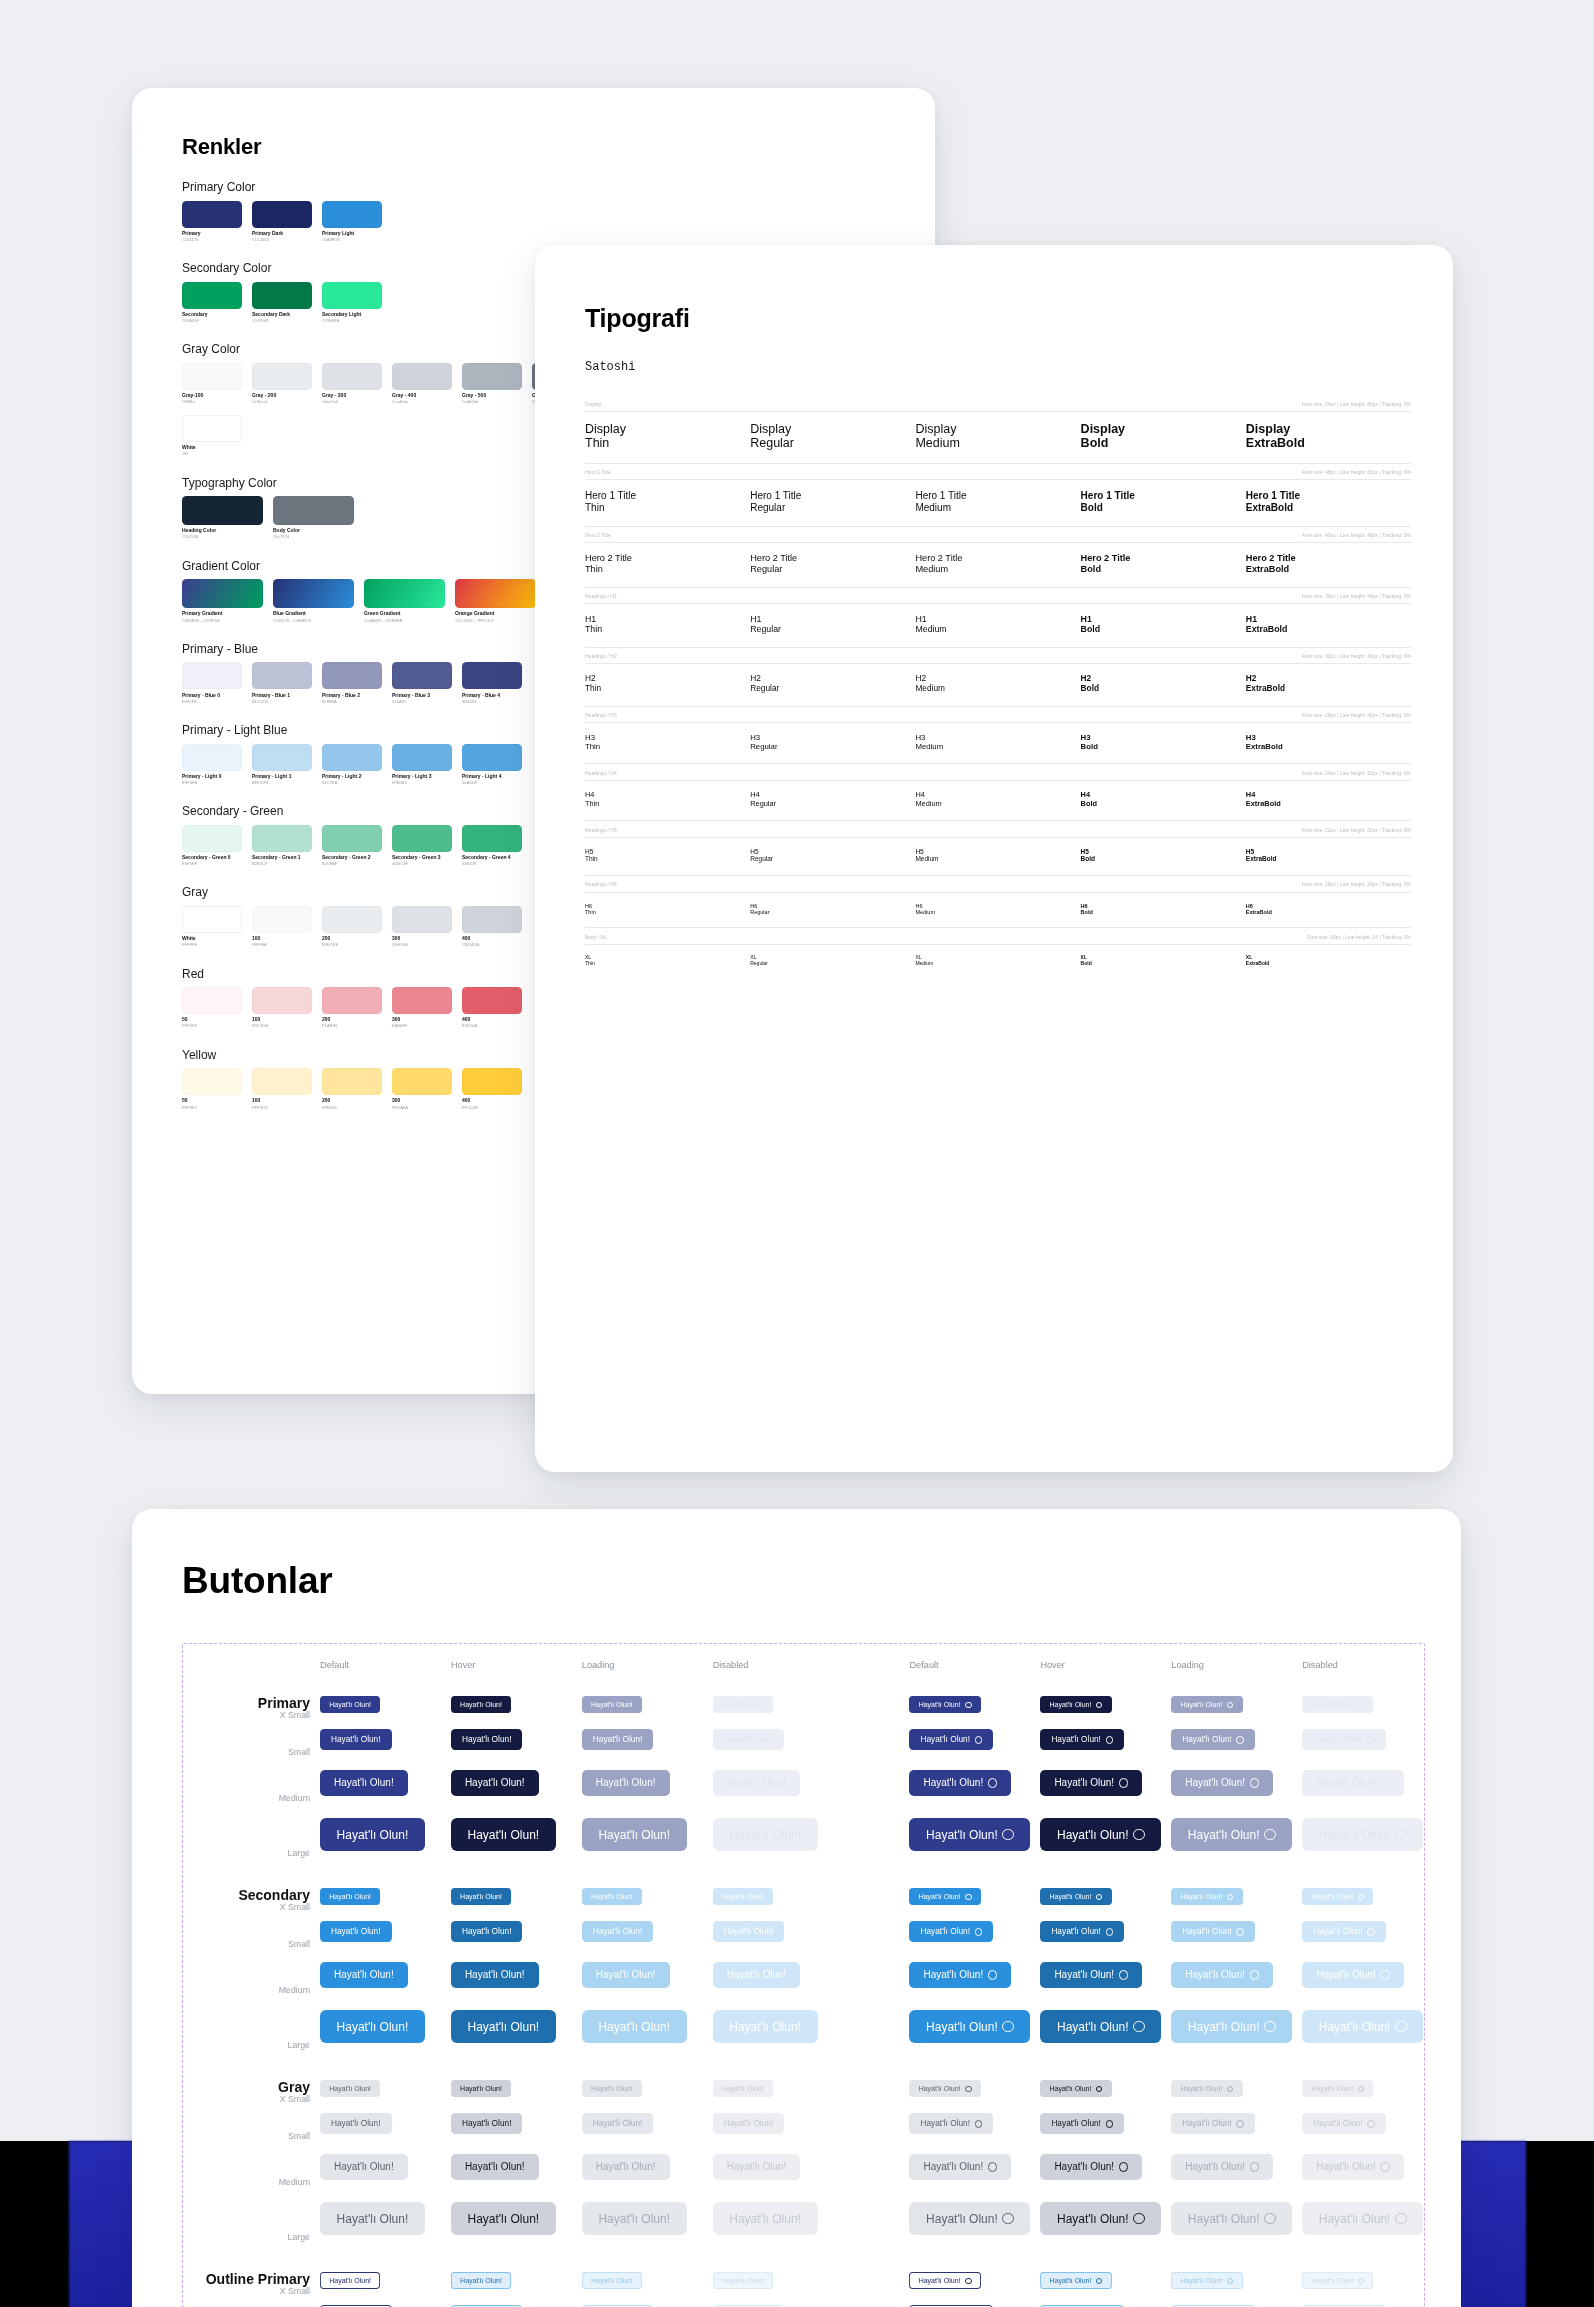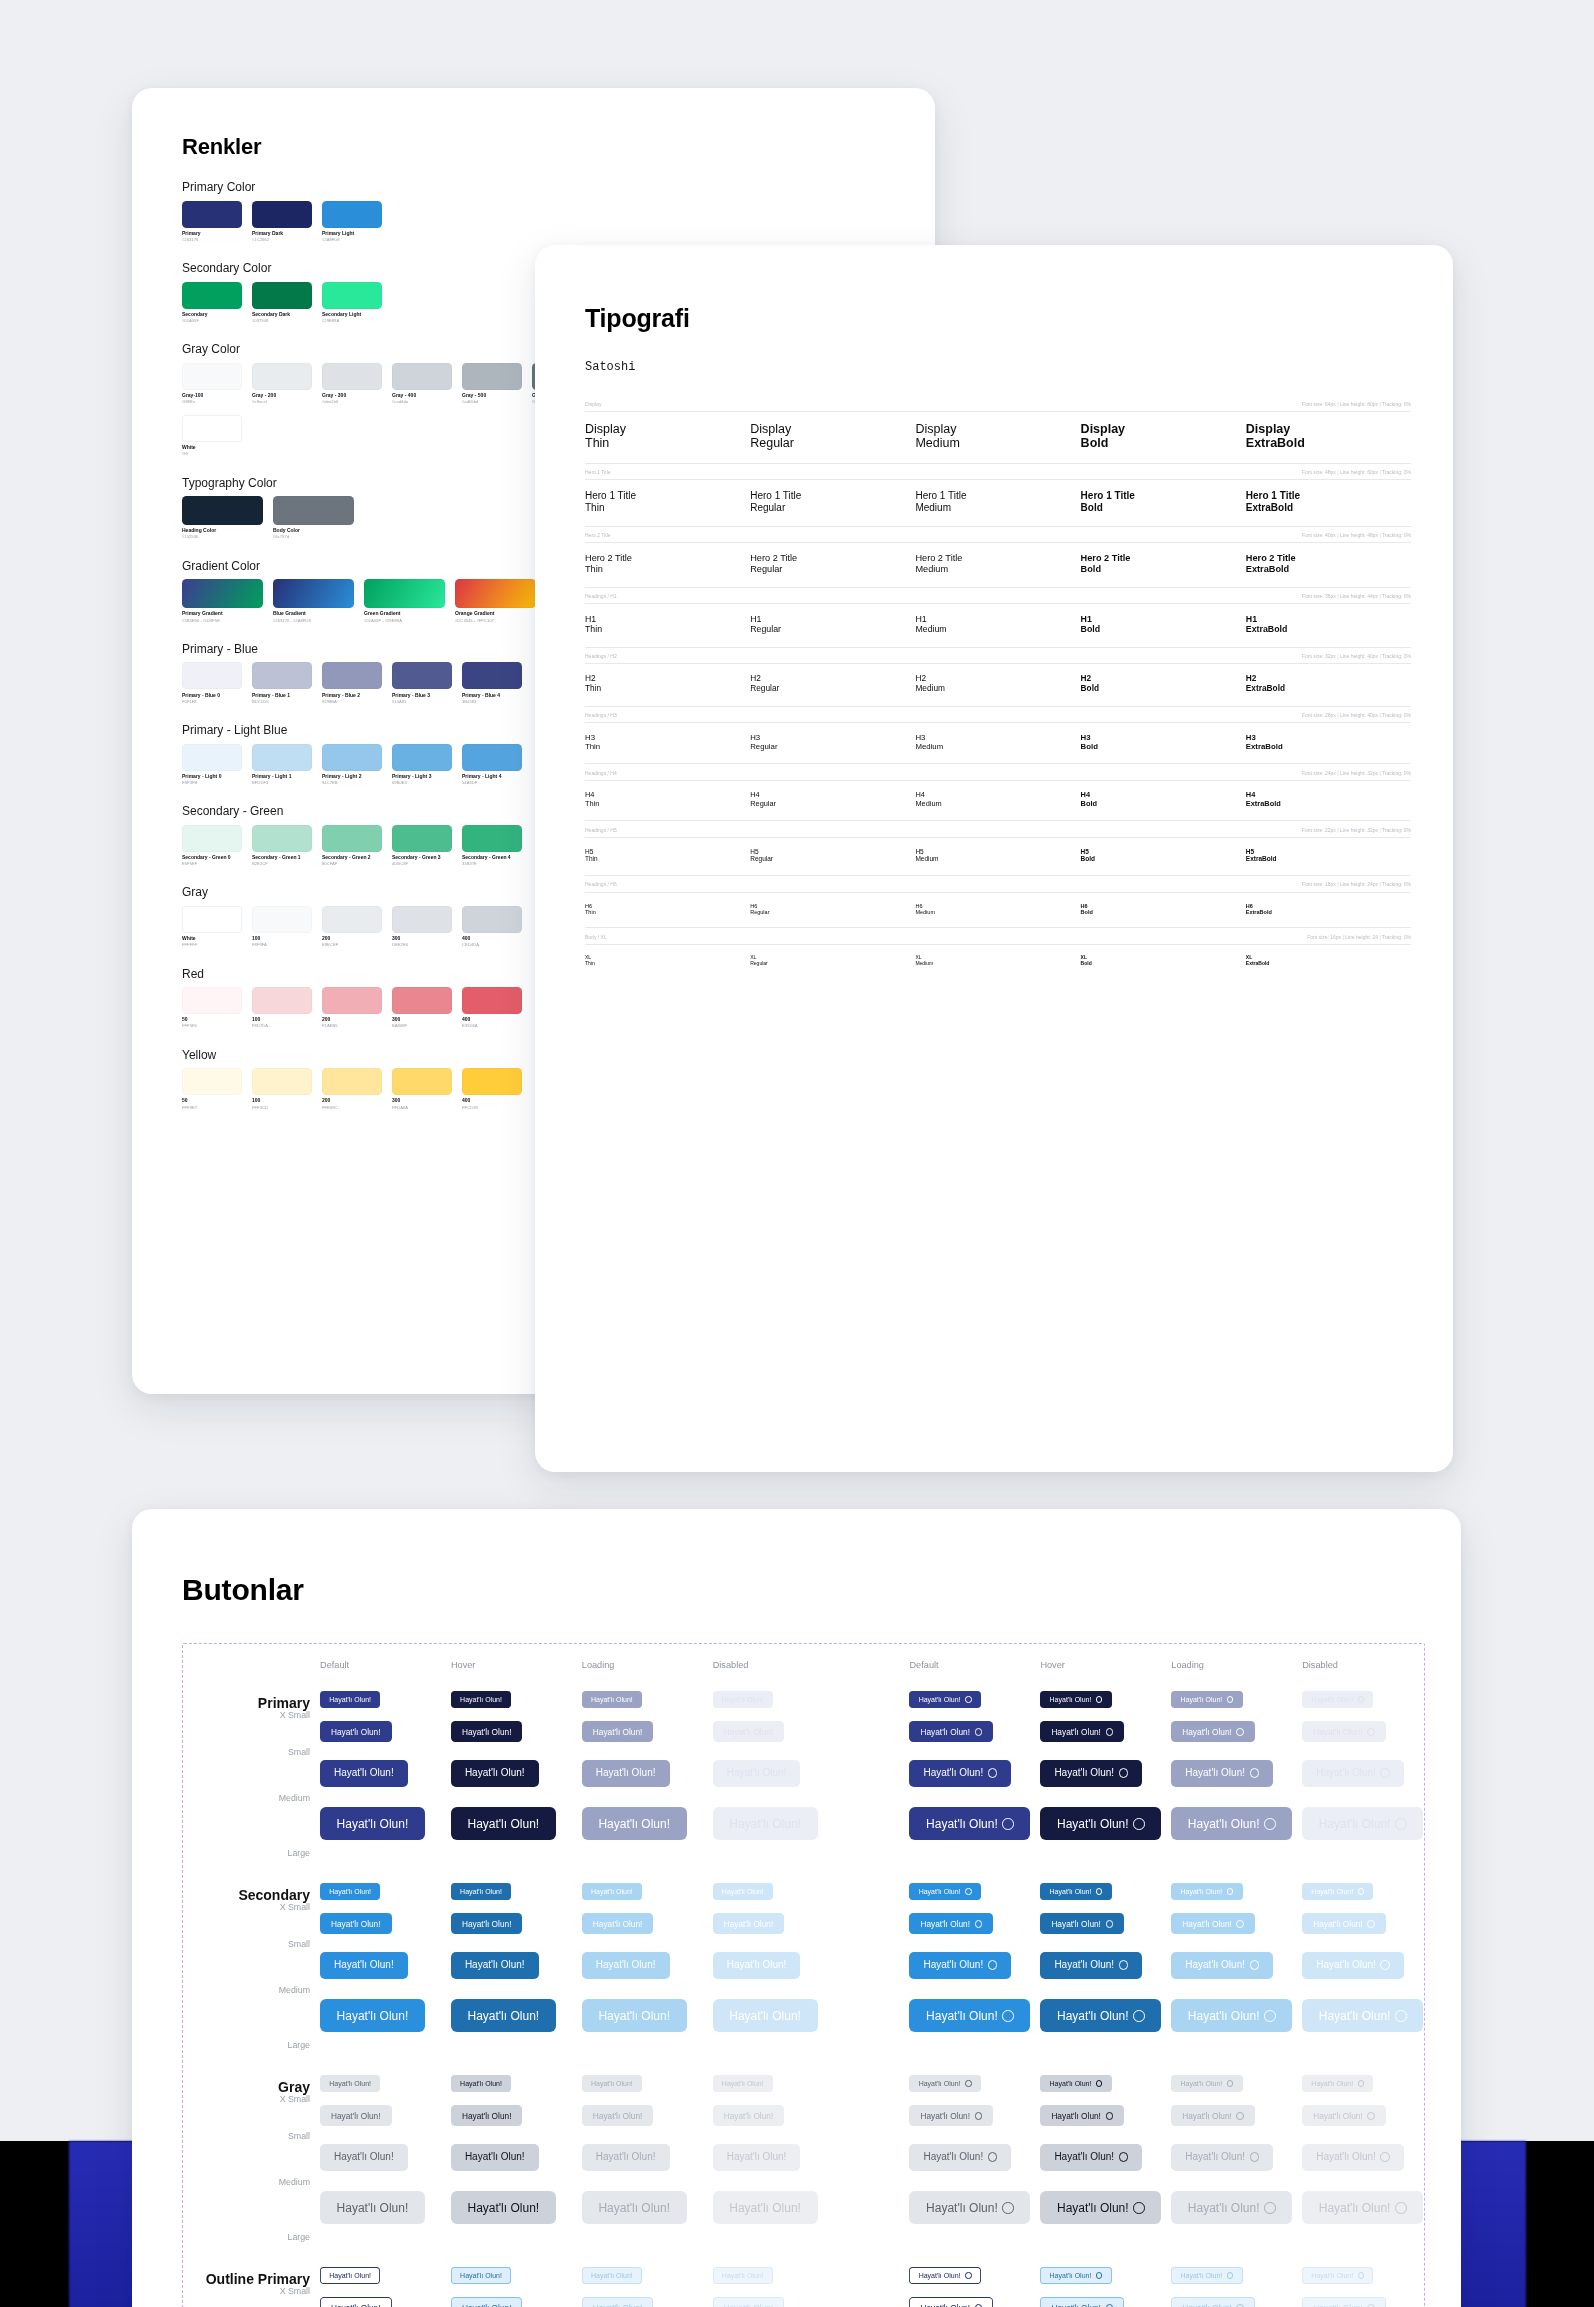--- a/index.html
+++ b/index.html
@@ -18,21 +18,21 @@
     border-radius: 20px;
     box-shadow: 0 14px 42px rgba(20,30,60,0.10), 0 2.8px 11px rgba(20,30,60,0.05);
   }
   #colors-card  { left: 132px;  top: 88px;  width: 803px; height: 1306px; z-index: 1; }
   #typo-card    { left: 535px; top: 245px;  width: 918px; height: 1227px; z-index: 2; }
   #buttons-card { left: 132px;  top: 1509px; width: 1329px; height: 1089px; z-index: 3; }
 
   .card-title { font-weight: 700; color: #000; letter-spacing: -0.2px; }
   #colors-card .card-title  { position:absolute; left: 50px; top: 46px; font-size: 22px; }
   #typo-card .card-title    { position:absolute; left: 50px; top: 59px; font-size: 25px; }
-  #buttons-card .card-title { position:absolute; left: 50px; top: 64px; font-size: 30px; }
+  #buttons-card .card-title { position:absolute; left: 50px; top: 51px; font-size: 37px; }
 
   
   .colors-body { position: absolute; left: 50px; top: 92px; width: 720px; }
   .swatch-group { margin-bottom: 18.5px; }
   .group-title { font-size: 12px; font-weight: 400; color: #1a1a1a; margin-bottom: 6.5px; }
   .swatch-row { display: flex; flex-wrap: wrap; gap: 10px; }
   .swatch { width: 60px; }
   .swatch .chip {
     width: 60px; height: 27px; border-radius: 4.6px;
     box-shadow: inset 0 0 0 0.5px rgba(0,0,0,0.04);
@@ -82,21 +82,21 @@
   .gap-mid { width: 69px; }
 
   .brow { position: relative; margin-top: 4.6px; padding-left: 0; }
   .brow-label {
     position: absolute; left: 0; top: 10px; width: 128px; text-align: right;
     font-size: 14px; font-weight: 700; color: #111;
   }
   .size-labels { position: absolute; left: 0; width: 128px; text-align: right; }
   .size-lab { font-size: 8.8px; color: #9aa0a8; }
   .bcells { padding-left: 138px; }
-  .bline { display: flex; align-items: center; }
+  .bline { display: flex; align-items: flex-end; }
   .bcell { width: 137px; display: flex; align-items: center; }
   .bcell.gapper { width: 69px; }
 
   .btn {
     display: inline-flex; align-items: center; justify-content: center; gap: 4.6px;
     white-space: nowrap; border: none; font-family: inherit; font-weight: 500;
     line-height: 1;
   }
   .sz-xs { font-size: 7px; padding: 5px 9.2px; border-radius: 3.7px; }
   .sz-sm { font-size: 8.3px; padding: 6.5px 11px; border-radius: 4.2px; }

